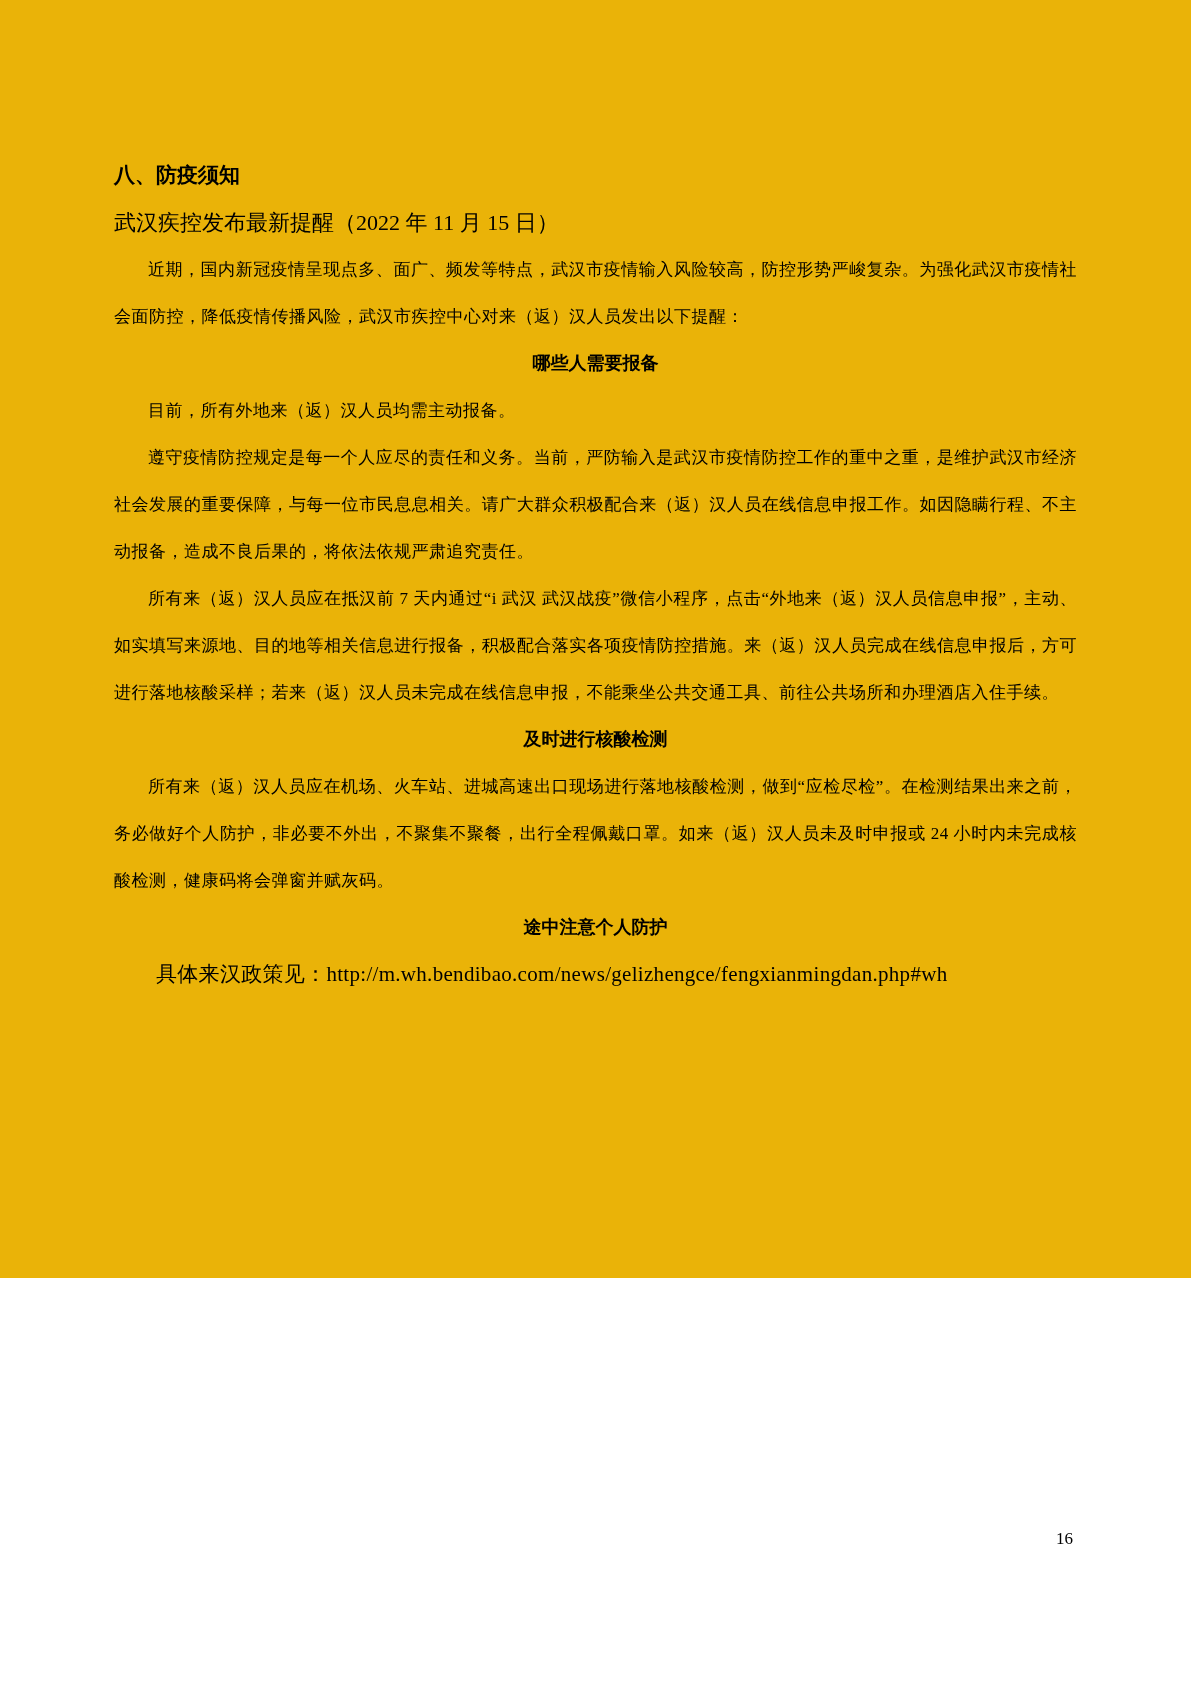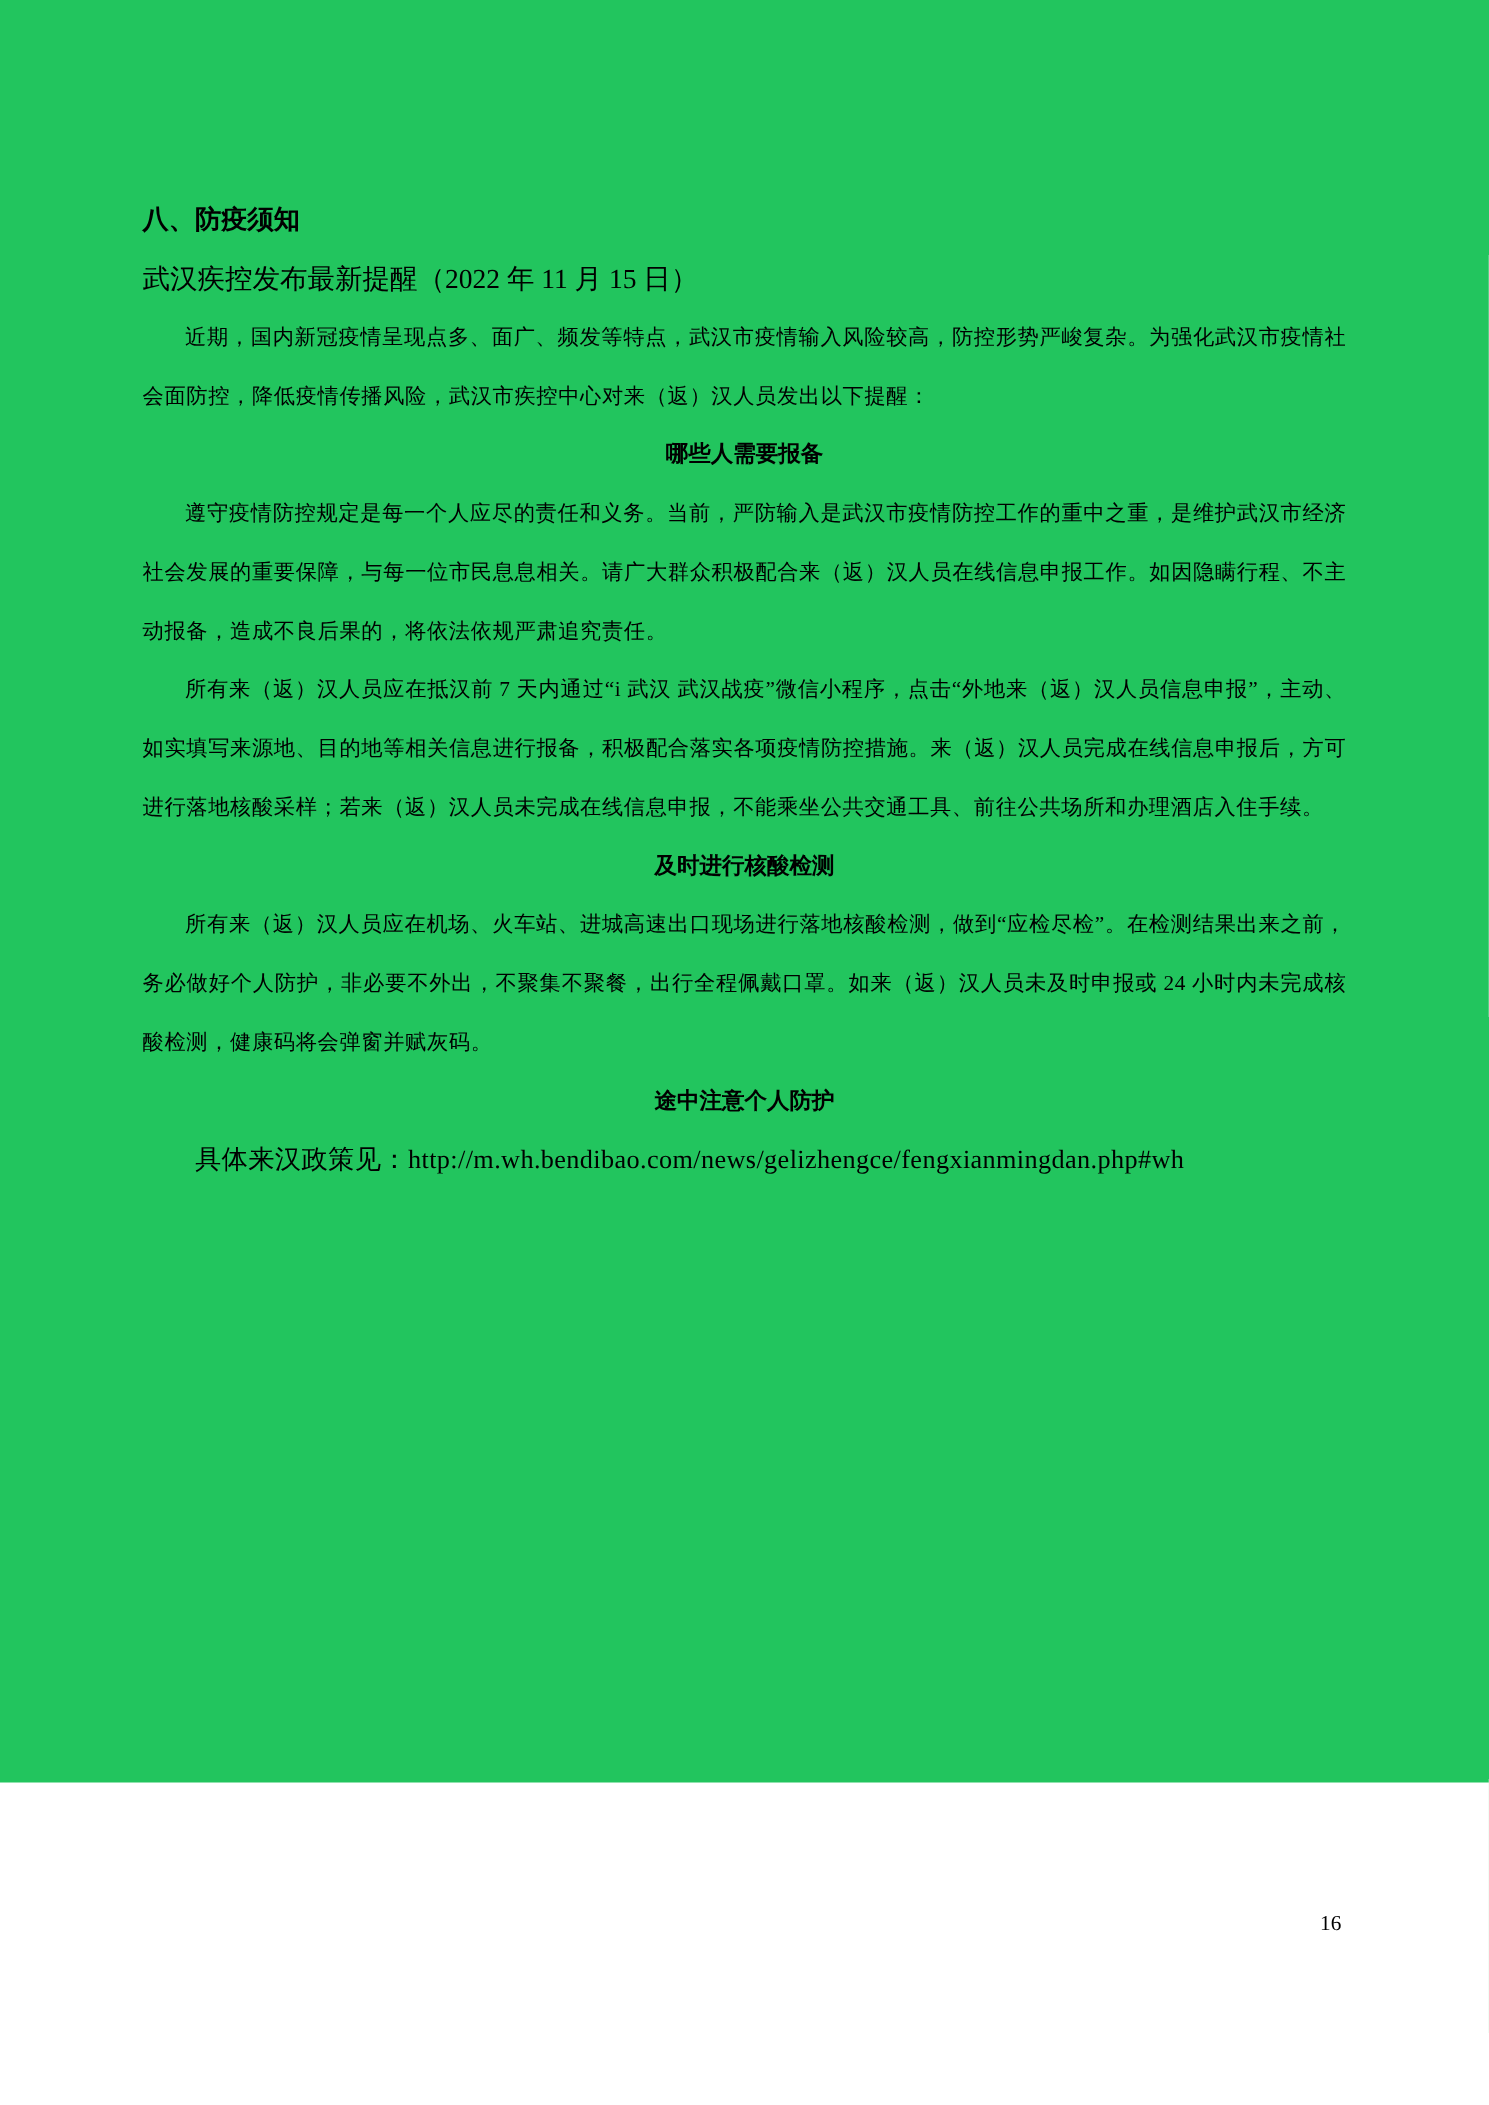--- a/index.html
+++ b/index.html
@@ -13,24 +13,24 @@
     position: relative;
     overflow: hidden;
     font-family: "Liberation Serif", "DejaVu Serif", serif;
     color: #000000;
   }
   .page {
     position: absolute;
     top: 0;
     left: 0;
     width: 1191px;
-    height: 1426px;
+    height: 1278px;
     box-sizing: border-box;
     padding: 152px 114px 0 114px;
-    background: #22c55e;
+    background: #eab308;
   }
   .section-heading {
     font-size: 21px;
     line-height: 47px;
     font-weight: bold;
     margin: 0;
     text-align: left;
   }
   .doc-title {
     font-size: 22px;
@@ -80,20 +80,21 @@
 <div class="page">
 
   <h1 class="section-heading">八、防疫须知</h1>
 
   <h2 class="doc-title">武汉疾控发布最新提醒（2022 年 11 月 15 日）</h2>
 
   <p class="para">近期，国内新冠疫情呈现点多、面广、频发等特点，武汉市疫情输入风险较高，防控形势严峻复杂。为强化武汉市疫情社会面防控，降低疫情传播风险，武汉市疾控中心对来（返）汉人员发出以下提醒：</p>
 
   <h3 class="subheading">哪些人需要报备</h3>
 
+  <p class="para">目前，所有外地来（返）汉人员均需主动报备。</p>
 
   <p class="para">遵守疫情防控规定是每一个人应尽的责任和义务。当前，严防输入是武汉市疫情防控工作的重中之重，是维护武汉市经济社会发展的重要保障，与每一位市民息息相关。请广大群众积极配合来（返）汉人员在线信息申报工作。如因隐瞒行程、不主动报备，造成不良后果的，将依法依规严肃追究责任。</p>
 
 
   <p class="para">所有来（返）汉人员应在抵汉前 7 天内通过“i 武汉 武汉战疫”微信小程序，点击“外地来（返）汉人员信息申报”，主动、如实填写来源地、目的地等相关信息进行报备，积极配合落实各项疫情防控措施。来（返）汉人员完成在线信息申报后，方可进行落地核酸采样；若来（返）汉人员未完成在线信息申报，不能乘坐公共交通工具、前往公共场所和办理酒店入住手续。</p>
 
   <h3 class="subheading">及时进行核酸检测</h3>
 
   <p class="para">所有来（返）汉人员应在机场、火车站、进城高速出口现场进行落地核酸检测，做到“应检尽检”。在检测结果出来之前，务必做好个人防护，非必要不外出，不聚集不聚餐，出行全程佩戴口罩。如来（返）汉人员未及时申报或 24 小时内未完成核酸检测，健康码将会弹窗并赋灰码。</p>
 

